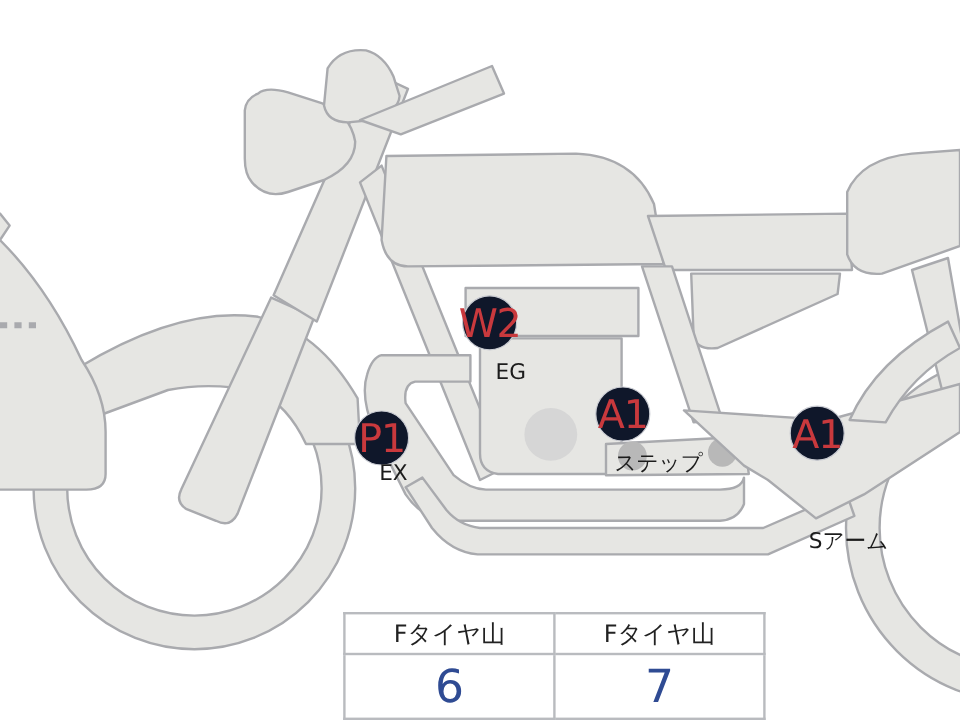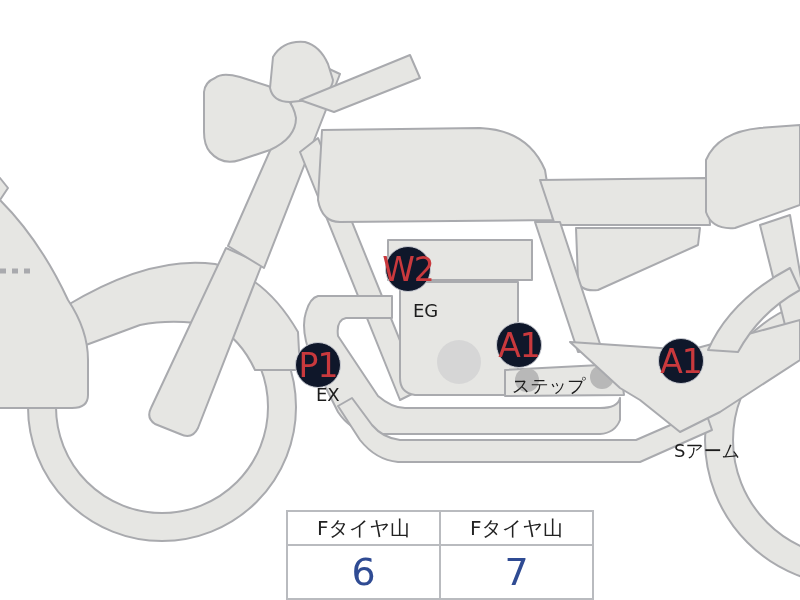--- a/index.html
+++ b/index.html
@@ -12,21 +12,21 @@
   .knob-dark { fill: #b8b8b8; stroke: none; }
   .dash { stroke: #a9aaae; stroke-width: 5; stroke-dasharray: 6 6; fill: none; }
 
   .marker { position: absolute; width: 46px; height: 46px; border-radius: 50%;
             background: #0f172a; border: 1px solid #c9cbd2;
             display: flex; align-items: center; justify-content: center;
             font-size: 33px; line-height: 1; color: #c9393d;
             letter-spacing: -1px; box-sizing: border-box; cursor: pointer; }
   .label { position: absolute; font-size: 18px; color: #1c1c1c; white-space: nowrap; }
 
-  #table { position: absolute; left: 286px; top: 510px; width: 308px; height: 90px;
+  #table { position: absolute; left: 286px; top: 510px; width: 352px; height: 90px;
            border-collapse: collapse; table-layout: fixed; }
   #table td, #table th { border: 2px solid #b9bbbf; text-align: center; padding: 0; }
   #table th { height: 32px; font-weight: normal; font-size: 20px; color: #222; }
   #table td { height: 52px; font-size: 38px; color: #2f4b93; }
 </style>
 </head>
 <body>
 
 <svg id="bike" viewBox="0 0 800 600" xmlns="http://www.w3.org/2000/svg">
 

